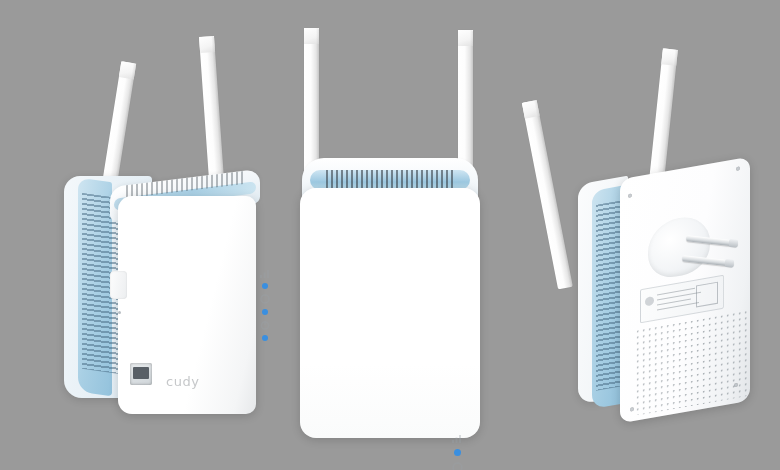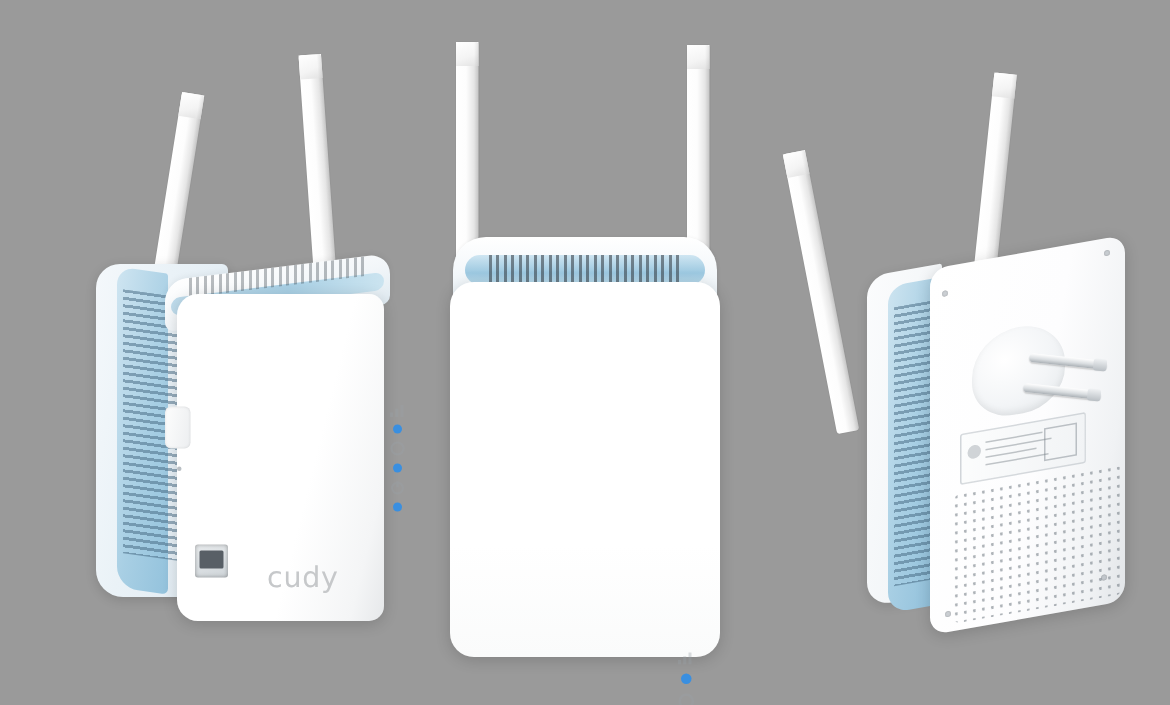--- a/index.html
+++ b/index.html
@@ -124,21 +124,21 @@
   #dev-left .rj45{
     position:absolute;left:90px;top:335px;width:22px;height:22px;
     background:linear-gradient(160deg,#e9ecee,#cfd5d9);
     border-radius:2px;box-shadow:inset 0 0 3px rgba(0,0,0,.35);
   }
   #dev-left .rj45::after{
     content:"";position:absolute;left:3px;top:4px;width:16px;height:12px;
     background:#585f66;border-radius:1px;
   }
   #dev-left .leds{left:142px;top:72px;}
-  #dev-left .logo{left:60px;top:178px;font-size:19px;}
+  #dev-left .logo{left:48px;top:178px;font-size:13px;}
 
   
   #dev-mid{left:286px;top:18px;width:220px;height:420px;}
   #dev-mid .ant-l{left:18px;top:10px;width:15px;height:230px;}
   #dev-mid .ant-r{left:172px;top:12px;width:15px;height:230px;}
   #dev-mid .topcap{
     position:absolute;left:16px;top:140px;width:176px;height:46px;
     background:linear-gradient(180deg,#ffffff 0%,#f7fafc 35%,#e9f1f6 100%);
     border-radius:22px 22px 8px 8px;
     box-shadow:0 1px 3px rgba(0,0,0,.10);

